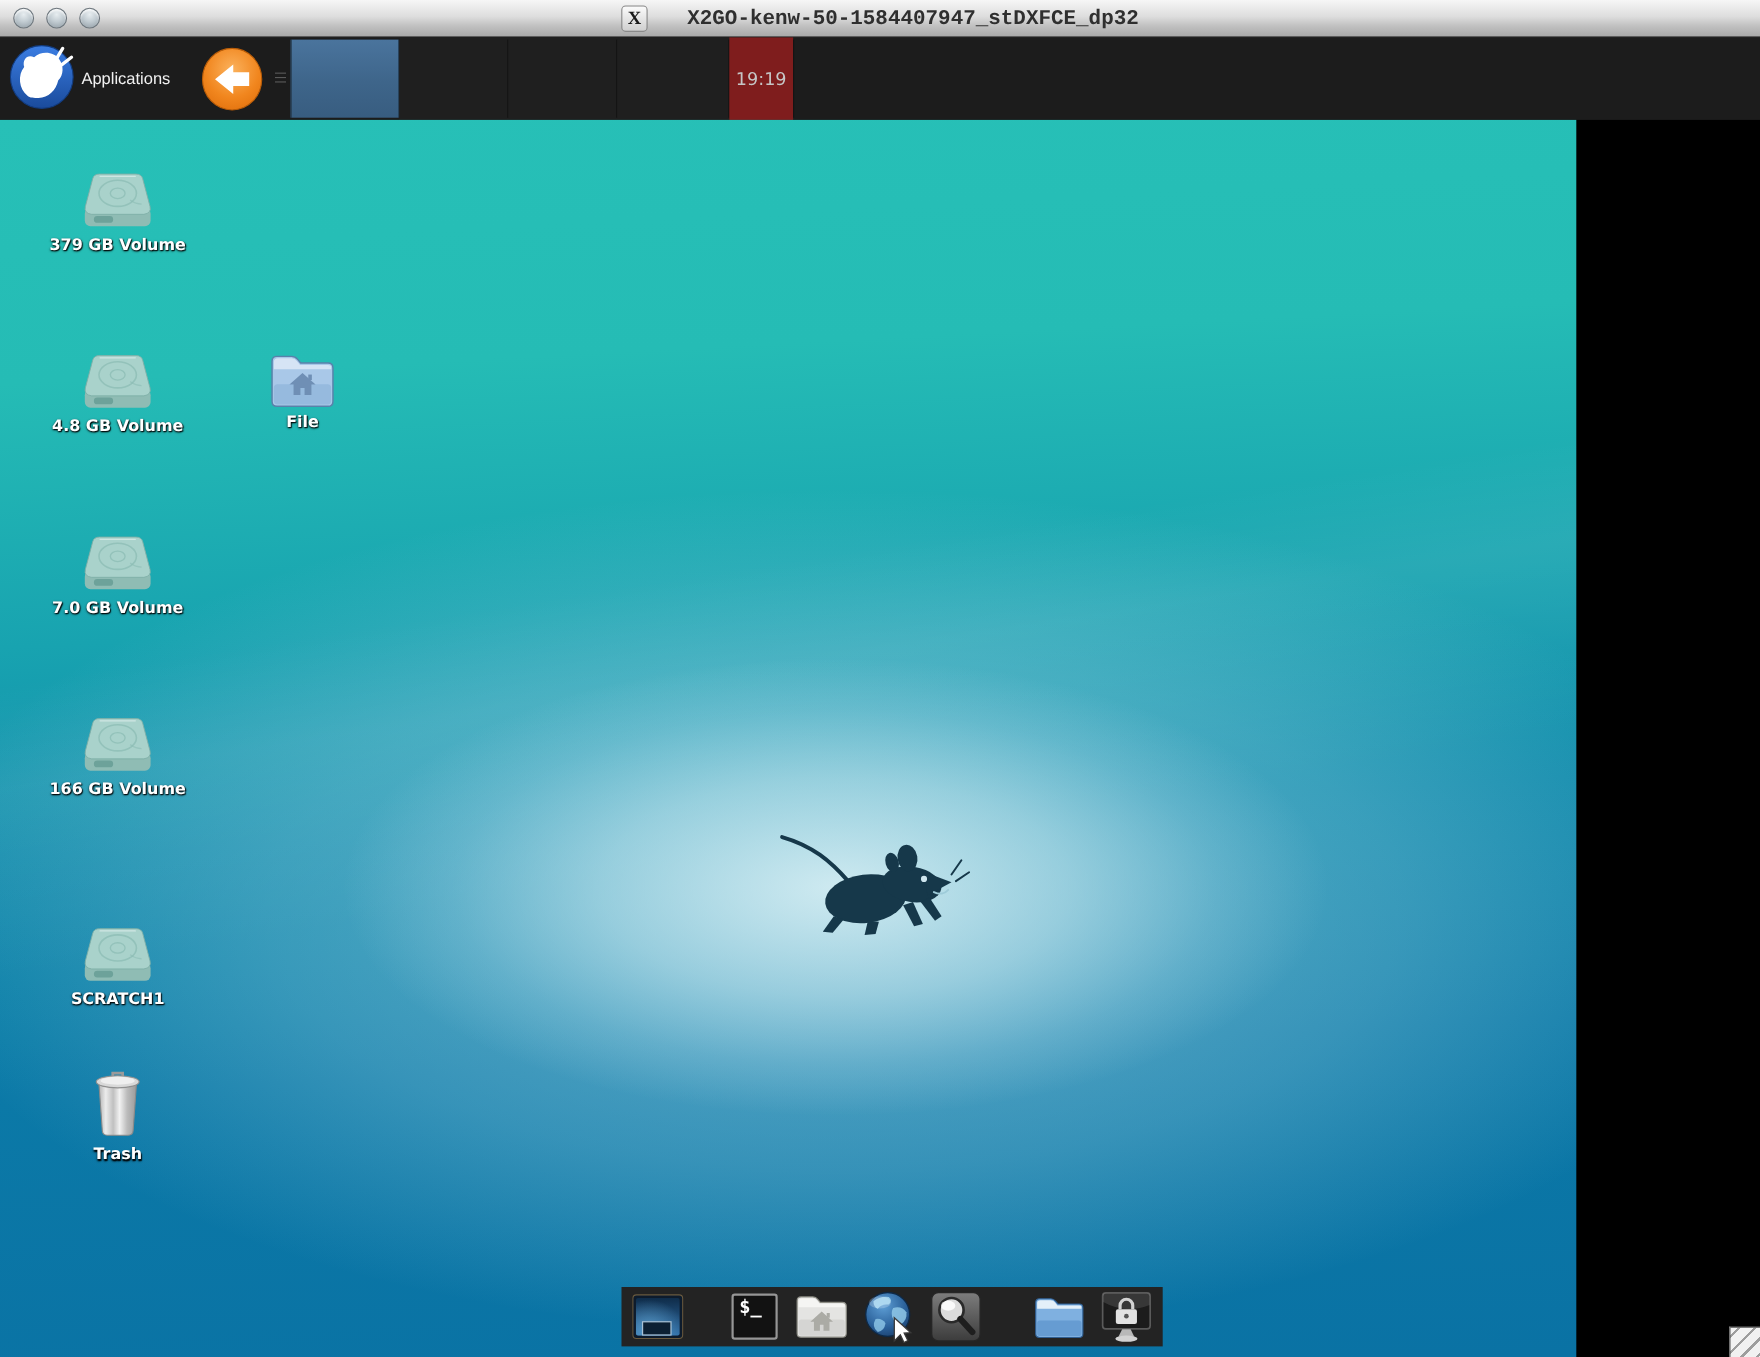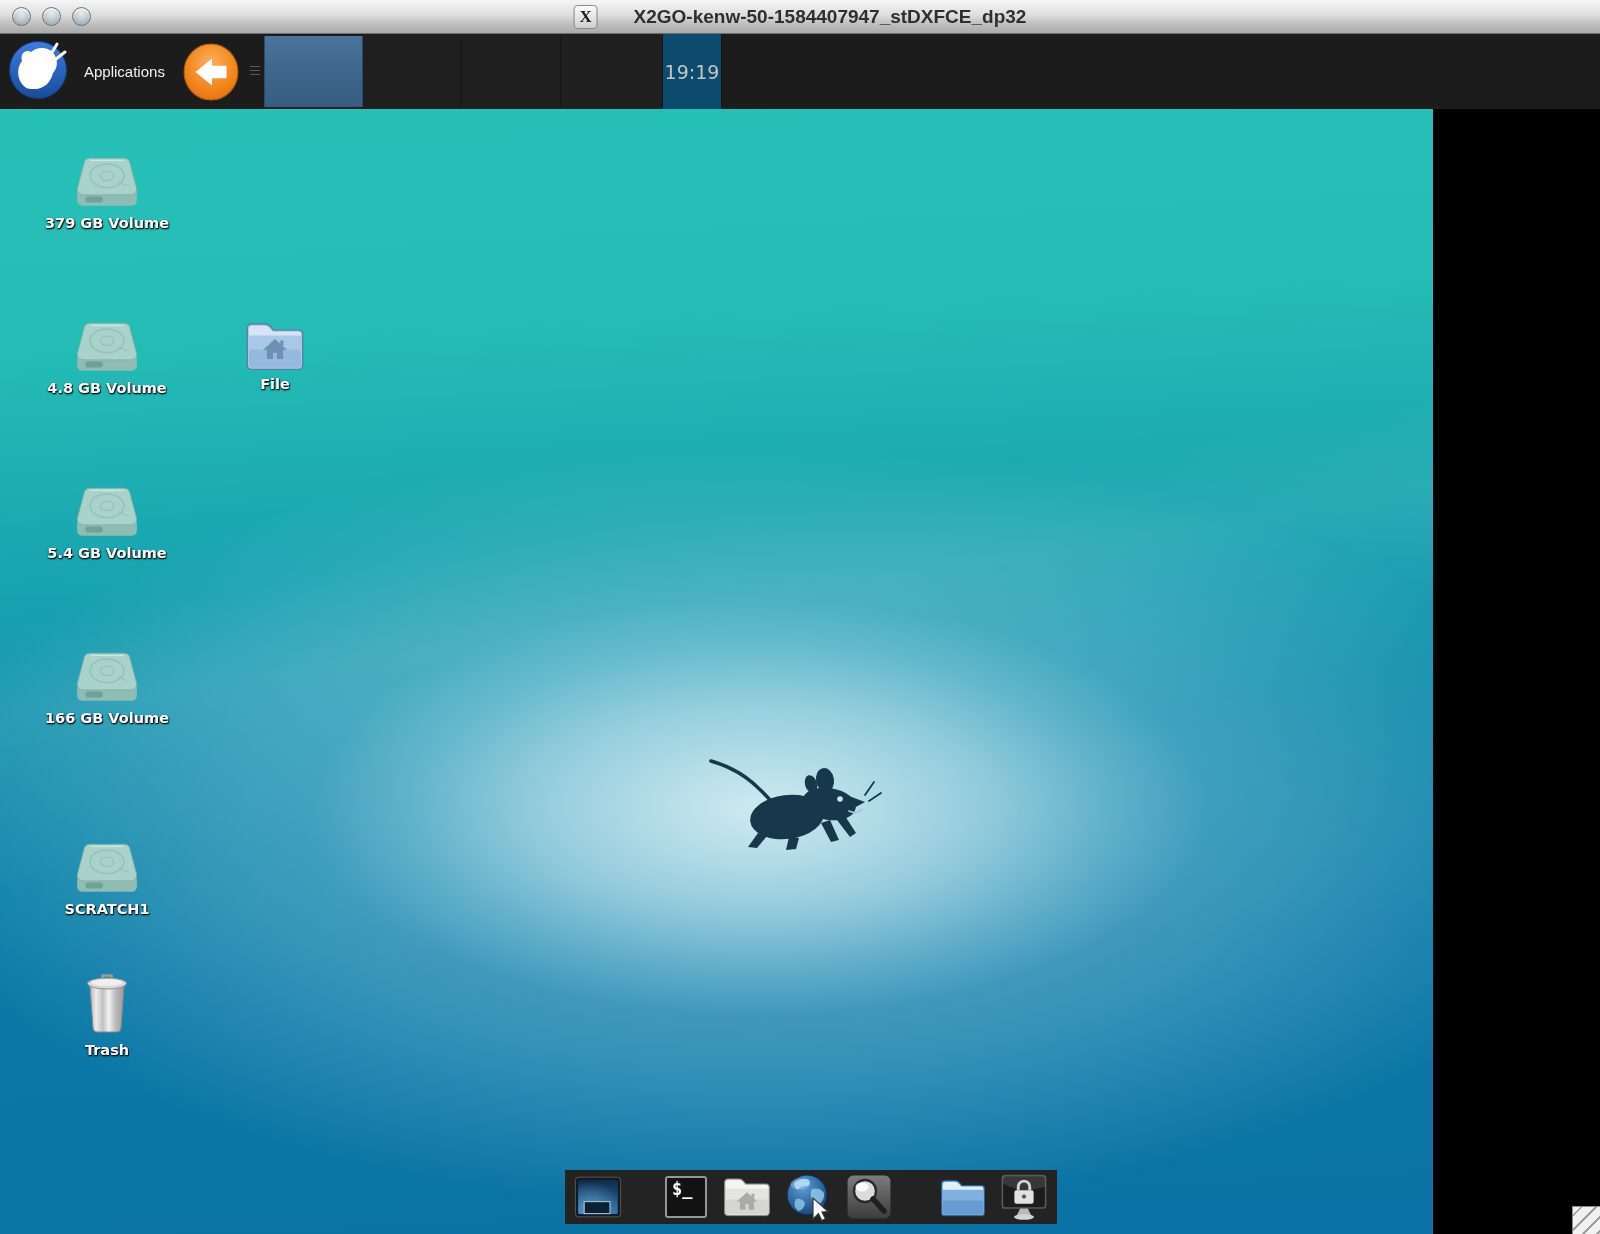--- a/index.html
+++ b/index.html
@@ -13,37 +13,37 @@
     border-bottom:1px solid #6e6e6e;}
   .traffic{position:absolute;left:12px;top:7px;display:flex;gap:11px;}
   .tl-btn{width:19px;height:19px;border-radius:50%;
     background:radial-gradient(circle at 50% 30%,#e7edf0 0%,#c2ccd2 45%,#8e9aa2 100%);
     border:1px solid #6c757c;box-sizing:border-box;box-shadow:inset 0 2px 2px rgba(255,255,255,.8);}
   .title-wrap{position:absolute;left:50%;top:0;transform:translateX(-50%);height:33px;
     display:flex;align-items:center;gap:8px;white-space:nowrap;}
   .xicon{width:22px;height:22px;border-radius:4px;display:flex;align-items:center;justify-content:center;
     background:linear-gradient(180deg,#fbfbfb,#cfcfcf);border:1px solid #8a8a8a;
     font-family:"Liberation Serif",serif;font-weight:bold;font-size:17px;color:#1a1a1a;}
-  .title-text{font-family:Liberation Sans, sans-serif;font-size:19px;font-weight:bold;color:#2f2f2f;margin-left:28px;}
+  .title-text{font-family:Liberation Mono, monospace;font-size:19px;font-weight:bold;color:#2f2f2f;margin-left:28px;}
 
   
   .panel{position:absolute;left:0;top:34px;width:1600px;height:75px;background:#1c1c1c;}
   .panel .sep{position:absolute;top:2px;bottom:2px;width:1px;background:#141414;}
-  .menu-btn{position:absolute;left:0;top:0;height:75px;display:flex;align-items:center;gap:16px;
+  .menu-btn{position:absolute;left:0;top:0;height:75px;display:flex;align-items:center;gap:6px;
     background:transparent;border:0;padding:0 8px 0 8px;cursor:default;}
   .menu-label{color:#f1f1f1;font-size:15px;}
   .back-btn{position:absolute;left:182px;top:9px;width:58px;height:58px;background:transparent;border:0;padding:0;}
   .grip{position:absolute;left:250px;top:32px;width:10px;display:flex;flex-direction:column;gap:3px;}
   .grip i{display:block;height:1px;background:#5a5a5a;}
   .win-btn{position:absolute;left:264px;top:2px;width:99px;height:71px;border:0;
     background:linear-gradient(180deg,#4a749d 0%,#3e658a 55%,#385d80 100%);
     border-left:1px solid #2b4a66;border-right:1px solid #2b4a66;box-sizing:border-box;}
   .slots{position:absolute;left:363px;top:0;width:300px;height:75px;background:#1f1f1f;}
-  .clock-cell{position:absolute;left:663px;top:0;width:58px;height:75px;background:#0c4a6e;border:0;
-    color:#c6c6c6;font-size:19px;font-family:"DejaVu Sans",sans-serif;display:flex;
+  .clock-cell{position:absolute;left:663px;top:0;width:58px;height:75px;background:#7f1d1d;border:0;
+    color:#c6c6c6;font-size:16px;font-family:"DejaVu Sans",sans-serif;display:flex;
     align-items:center;justify-content:center;padding:0;}
 
   
   .desktop{position:absolute;left:0;top:109px;width:1433px;height:1125px;overflow:hidden;
     background:
       radial-gradient(ellipse 560px 260px at 53% 62%, rgba(236,249,251,.78) 0%, rgba(205,234,241,.55) 38%, rgba(175,219,233,.25) 62%, rgba(165,215,230,0) 80%),
       radial-gradient(ellipse 1150px 520px at 53% 64%, rgba(190,228,238,.5) 0%, rgba(168,217,232,.28) 45%, rgba(150,205,225,0) 74%),
       linear-gradient(171deg, rgba(255,255,255,0) 38%, rgba(255,255,255,.07) 45%, rgba(255,255,255,0) 58%),
       linear-gradient(177deg,#27c0b7 0%,#25bcb5 20%,#18a3b0 40%,#0f8aab 56%,#0b79a7 74%,#0a72a4 100%);}
   .dicon{position:absolute;width:132px;display:flex;flex-direction:column;align-items:center;gap:6px;cursor:default;}
@@ -185,21 +185,21 @@
             <use href="#sym-house"></use>
           </svg>
       </span>
       <span class="dlabel">File</span>
     </div>
 
     <div class="dicon" style="left:41px;top:377px">
       <svg width="66" height="54" viewBox="0 0 64 52" style="--htop:#a9d2cb;--hedge:#7fb0a8;--hline:#8cbcb4;--hfront:#8fbcb4;--hnotch:#6da29a">
           <use href="#sym-hdd"></use>
         </svg>
-      <span class="dlabel">5.4 GB Volume</span>
+      <span class="dlabel">7.0 GB Volume</span>
     </div>
 
     <div class="dicon" style="left:41px;top:542px">
       <svg width="66" height="54" viewBox="0 0 64 52" style="--htop:#a9d2cb;--hedge:#7fb0a8;--hline:#8cbcb4;--hfront:#8fbcb4;--hnotch:#6da29a">
           <use href="#sym-hdd"></use>
         </svg>
       <span class="dlabel">166 GB Volume</span>
     </div>
 
     <div class="dicon" style="left:41px;top:733px">

